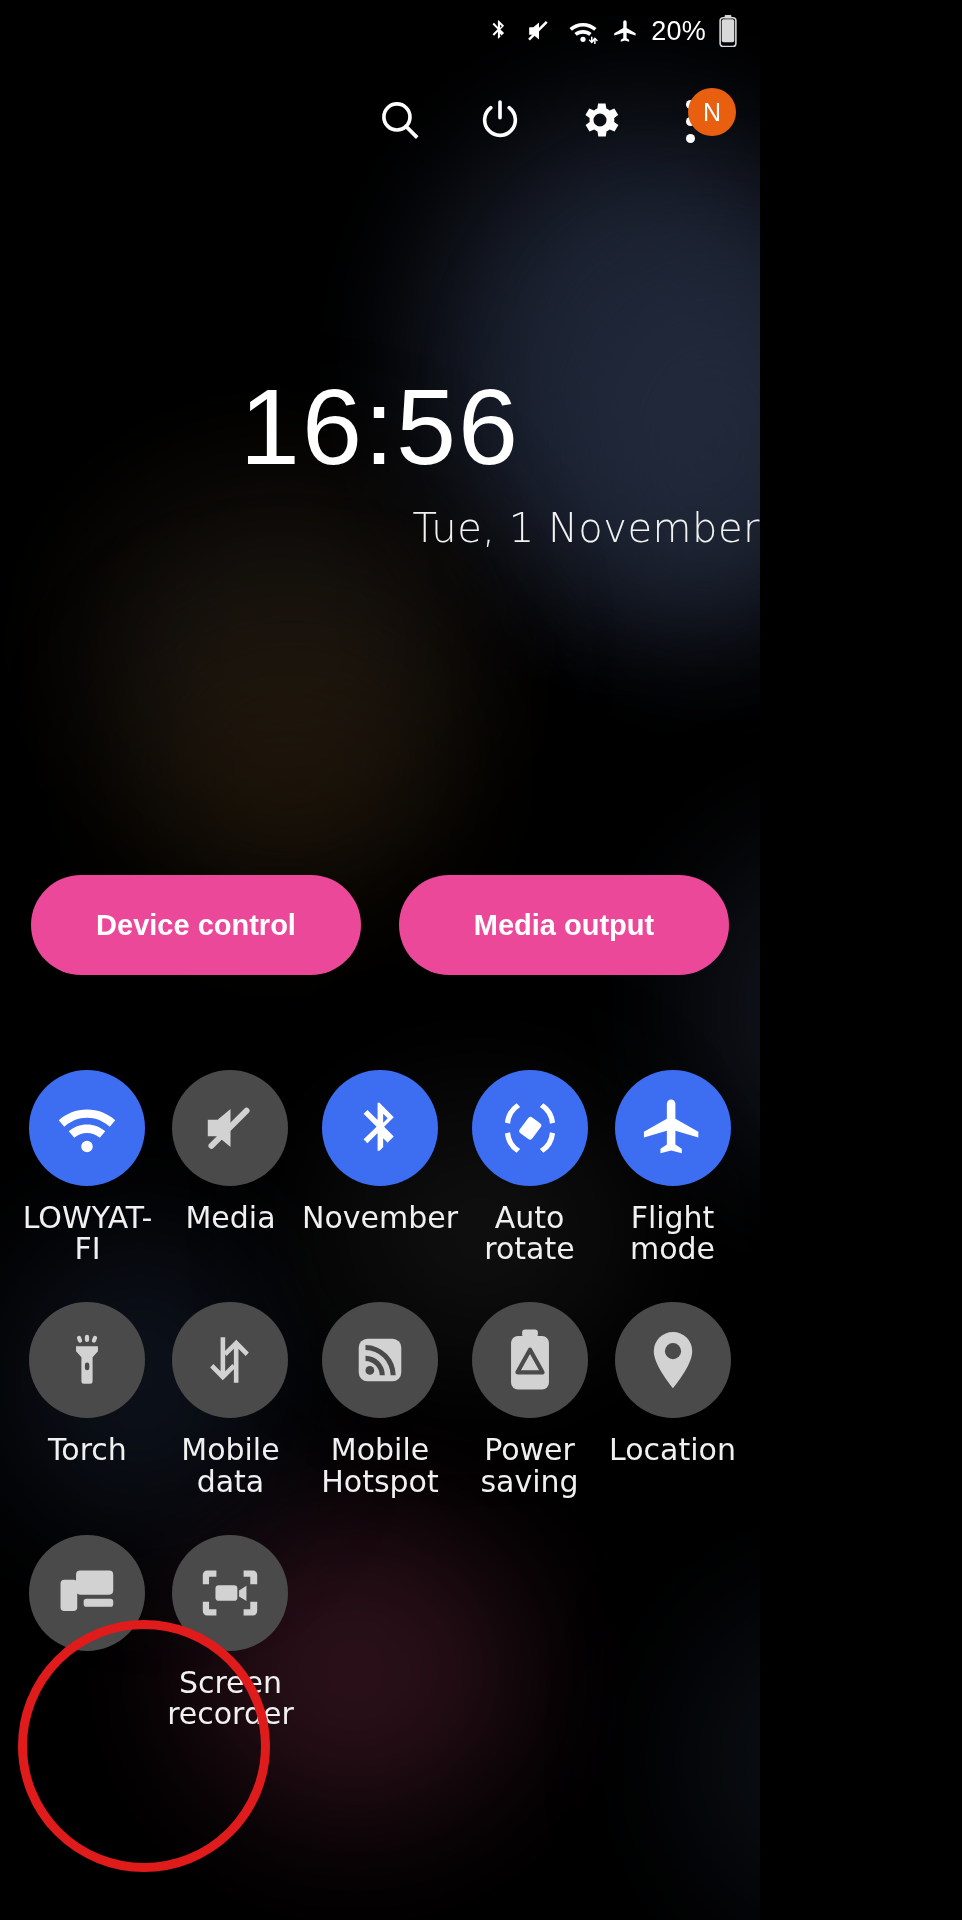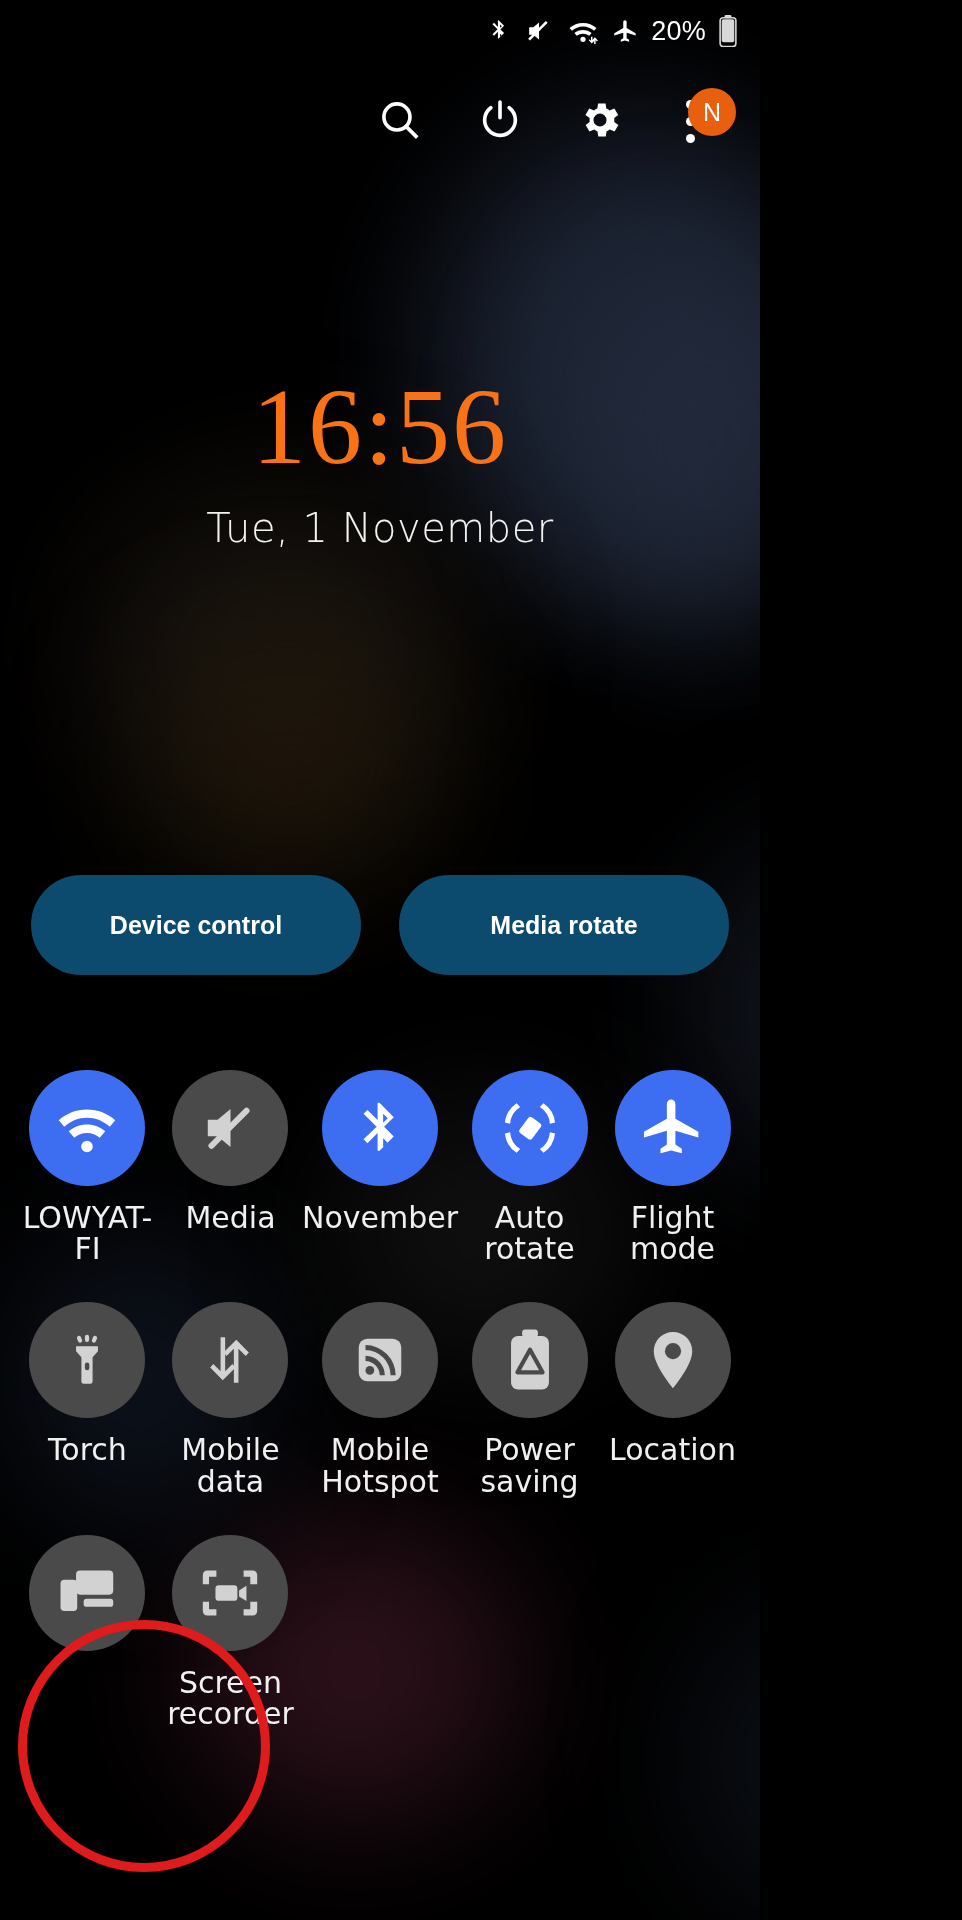--- a/index.html
+++ b/index.html
@@ -55,40 +55,41 @@
     position:absolute; left:16px; top:-4px;
     width:48px; height:48px; border-radius:50%;
     background:#e8600f; color:#fff;
     display:flex; align-items:center; justify-content:center;
     font-size:25px; font-weight:400;
   }
 
   
   #clock-area { position:absolute; top:370px; left:0; right:0; text-align:center; }
   #clock-time {
-    color:#f97316; font-size:108px; font-weight:300;
+    color:#ffffff; font-size:108px; font-weight:300;
     letter-spacing:2px; line-height:1.05;
-    font-family:Liberation Serif, serif;
+    font-family:Liberation Sans, sans-serif;
   }
   #clock-date {
     color:#f2f2f2; font-size:40px; font-weight:300;
     margin-top:22px; letter-spacing:.5px;
     font-family:"DejaVu Sans", sans-serif;
+    text-align:right;
   }
 
   
   #pills {
     position:absolute; top:875px; left:0; right:0;
     display:flex; justify-content:center; gap:38px;
   }
   .pill {
     width:330px; height:100px; border-radius:50px;
-    background:#0c4a6e;
+    background:#ec4899;
     display:flex; align-items:center; justify-content:center;
-    color:#fff; font-size:25px; font-weight:bold;
+    color:#fff; font-size:29px; font-weight:bold;
   }
 
   
   #tilegrid {
     position:absolute; top:1070px; left:0; right:0;
     display:grid;
     grid-template-columns:repeat(5,1fr);
     row-gap:38px;
     padding:0 16px;
   }
@@ -197,21 +198,21 @@
     </div>
   </div>
 
   <div id="clock-area">
     <div id="clock-time">16:56</div>
     <div id="clock-date">Tue, 1 November</div>
   </div>
 
   <div id="pills">
     <div class="pill">Device control</div>
-    <div class="pill">Media rotate</div>
+    <div class="pill">Media output</div>
   </div>
 
   <div id="tilegrid">
       <div class="tile">
         <div class="tile-circle on">
           <svg width="66" height="60" viewBox="0 0 26 24">
             <path d="M13 4.6c4.3 0 8.3 1.6 11.3 4.3l-2.2 2.6C19.6 9.2 16.4 7.9 13 7.9S6.4 9.2 3.9 11.5L1.7 8.9C4.7 6.2 8.7 4.6 13 4.6z"></path>
             <path d="M13 10.6c2.8 0 5.3 1 7.3 2.7l-2.2 2.6c-1.4-1.2-3.2-1.9-5.1-1.9s-3.7.7-5.1 1.9l-2.2-2.6c2-1.7 4.5-2.7 7.3-2.7z"></path>
             <circle cx="13" cy="19.4" r="2.3"></circle>
           </svg>

